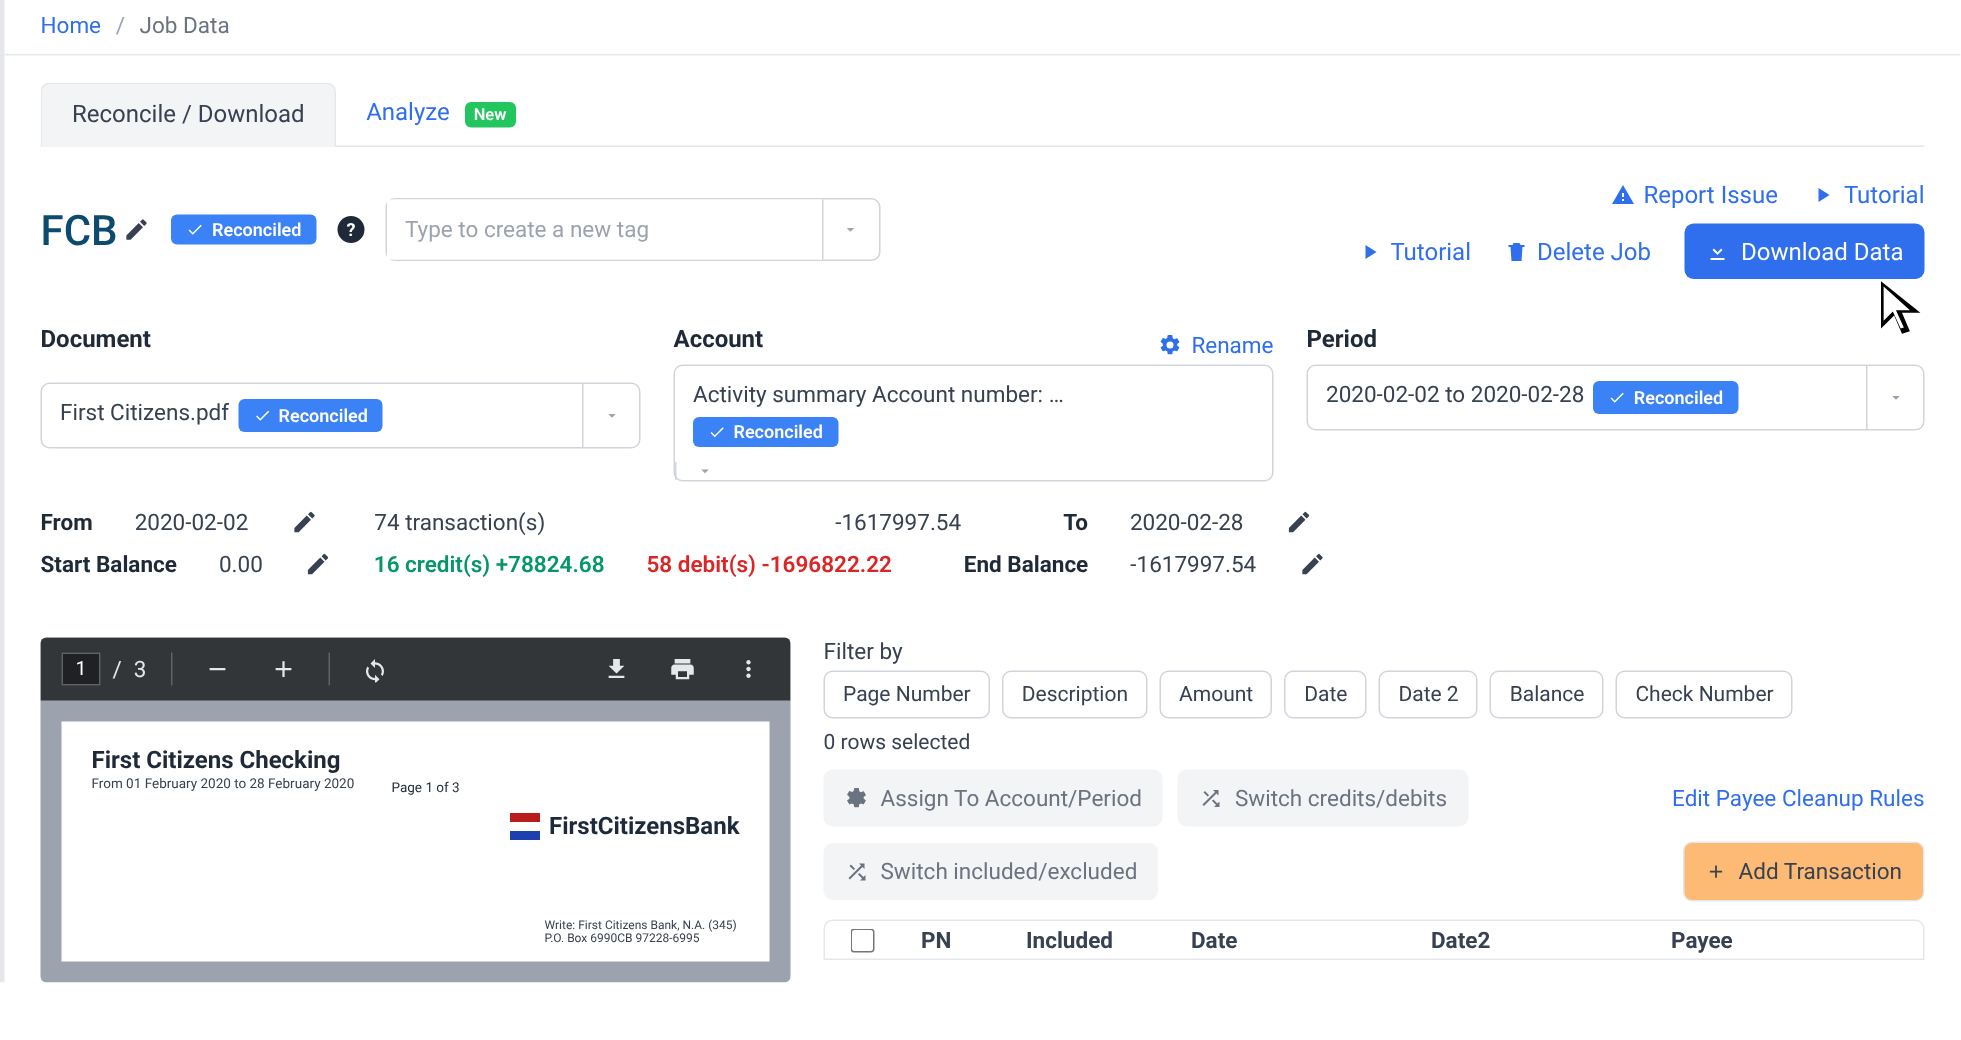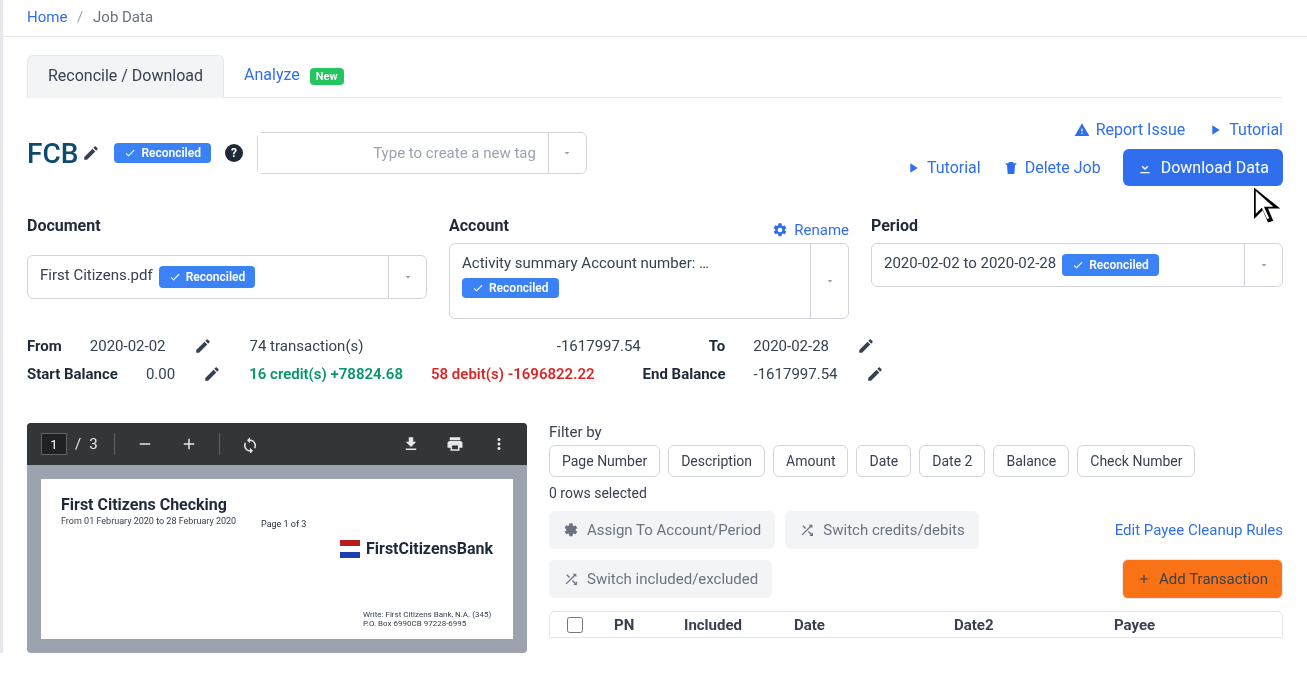--- a/index.html
+++ b/index.html
@@ -13,21 +13,21 @@
 .tab { padding: 10px 20px 12px; color: #2f6fed; cursor: pointer; font-size: 16px; }
 .tab.active { background: #f3f4f6; color: #374151; border: 1px solid #e5e7eb; border-bottom: 1px solid #f3f4f6; border-radius: 6px 6px 0 0; margin-bottom: -1px; }
 .badge-new { display: inline-block; background: #22c55e; color: #fff; font-size: 11px; padding: 2px 6px; border-radius: 4px; margin-left: 6px; font-weight: 600; }
 .toprow { display: flex; align-items: center; justify-content: space-between; margin-bottom: 30px; gap: 16px; }
 .toprow-left { display:flex; align-items:center; gap:14px; }
 .title { font-size: 28px; font-weight: 500; color: #0c4a6e; display:flex; align-items:center; gap:4px; }
 .chip { display: inline-flex; align-items:center; gap:5px; background: #3b82f6; color: #fff; font-size: 12px; padding: 3px 10px; border-radius: 4px; font-weight:600; }
 .chip svg{width:12px;height:12px;fill:#fff;}
 .help-icon { display:inline-flex; align-items:center; justify-content:center; width:18px; height:18px; border-radius:50%; background:#1f2937; color:#fff; font-size:12px; font-weight:700; }
 .tag-select { display:flex; border:1px solid #d1d5db; border-radius:6px; height:42px; width:330px; }
-.tag-select input { border:none; outline:none; flex:1; padding:0 12px; font-size:15px; color:#374151;text-align:right; }
+.tag-select input { border:none; outline:none; flex:1; padding:0 12px; font-size:15px; color:#374151; }
 .tag-select input::placeholder{color:#9ca3af;}
 .tag-select .caret { width:38px; border-left:1px solid #d1d5db; display:flex; align-items:center; justify-content:center; color:#9ca3af; }
 .toprow-right { display:flex; flex-direction:column; align-items:flex-end; gap:10px; }
 .link-row { display:flex; align-items:center; gap:22px; }
 .link { color:#2f6fed; display:inline-flex; align-items:center; gap:6px; cursor:pointer; font-size:16px; }
 .link svg { width:16px; height:16px; fill:#2f6fed; }
 .btn-primary { background:#2f6fed; color:#fff; padding:9px 14px; border-radius:6px; display:inline-flex; align-items:center; gap:8px; cursor:pointer; font-size:16px; }
 .btn-primary svg{width:16px;height:16px;fill:#fff;}
 .section-row { display:flex; gap:22px; margin-bottom:18px; }
 .field-col { display:flex; flex-direction:column; }
@@ -62,21 +62,21 @@
 .pdf-logo .flag div{flex:1;}
 .pdf-fine{position:absolute; bottom:10px; left:322px; font-size:8px; color:#374151; line-height:1.2;}
 .right-col { flex:1; }
 .filter-lbl { font-size:15px; color:#374151; margin-bottom:4px; }
 .filter-chips { display:flex; flex-wrap:wrap; gap:8px; margin-bottom:8px; }
 .filter-chip { border:1px solid #d1d5db; border-radius:6px; padding:7px 12px; font-size:14px; color:#374151; cursor:pointer; }
 .rows-sel { color:#374151; font-size:14px; margin-bottom:10px; }
 .action-row { display:flex; align-items:center; gap:10px; flex-wrap:wrap; margin-bottom:10px; }
 .btn-muted { background:#f3f4f6; color:#6b7280; padding:10px 14px; border-radius:6px; display:inline-flex; align-items:center; gap:8px; cursor:pointer; font-size:15px; }
 .btn-muted svg{width:16px;height:16px;fill:#6b7280;}
-.btn-light { background:#f97316; color:#374151; padding:10px 14px; border-radius:6px; display:inline-flex; align-items:center; gap:8px; cursor:pointer; font-size:15px; border:1px solid #e5e7eb; }
+.btn-light { background:#fdba74; color:#374151; padding:10px 14px; border-radius:6px; display:inline-flex; align-items:center; gap:8px; cursor:pointer; font-size:15px; border:1px solid #e5e7eb; }
 .btn-light svg{width:14px;height:14px;fill:#374151;}
 .link-plain { color:#2f6fed; margin-left:auto; cursor:pointer; }
 .table-head { border:1px solid #e5e7eb; border-radius:6px 6px 0 0; margin-top:12px; display:flex; align-items:center; height:27px; color:#374151; font-weight:700; font-size:15px; }
 .th { padding:0 14px; display:flex; align-items:center; height:100%; }
 .th.cb { width:50px; justify-content:center; }
 .th input[type=checkbox]{width:16px;height:16px;}
 .cursor-svg { position:absolute; width:42px; height:52px; pointer-events:none; }
 </style>
 </head>
 <body>
@@ -189,21 +189,21 @@
       <div class="field-col" style="width:400px;">
         <div class="field-label-row">
           <div class="field-label">Account</div>
           <span class="link" style="font-size:15px;">
             <svg viewBox="0 0 24 24">
                 <path d="M19.14 12.94a7.49 7.49 0 0 0 .05-.94 7.49 7.49 0 0 0-.05-.94l2.03-1.58a.5.5 0 0 0 .12-.64l-1.92-3.32a.5.5 0 0 0-.61-.22l-2.39.96a7.03 7.03 0 0 0-1.62-.94l-.36-2.54A.5.5 0 0 0 13.9 2h-3.84a.5.5 0 0 0-.49.42l-.36 2.54c-.58.24-1.12.55-1.62.94l-2.39-.96a.5.5 0 0 0-.61.22L2.67 8.48a.5.5 0 0 0 .12.64l2.03 1.58c-.03.31-.05.63-.05.94s.2.63.5.94L2.79 14.16a.5.5 0 0 0-.12.64l1.92 3.32c.14.24.43.34.61.22l2.39-.96c.5.39 1.04.7 1.62.94l.36 2.54c.4.24.25.42.49.42h3.84c.24 0 .45-.18.49-.42l.36-2.54c.58-.24 1.12-.55 1.62-.94l2.39.96c.18.12.47.02.61-.22l1.92-3.32a.5.5 0 0 0-.12-.64l-2.03-1.58zM12 15.5A3.5 3.5 0 1 1 12 8.5a3.5 3.5 0 0 1 0 7z"></path>
               </svg>
             <span>Rename</span>
           </span>
         </div>
-        <div class="select-box" style="min-height:76px;">
+        <div class="select-box" style="min-height:76px;flex-direction:column;">
           <div class="select-body" style="align-items:flex-start; flex-direction:column;">
             <span class="text">Activity summary Account number: …</span>
             <span class="chip">
               <svg viewBox="0 0 24 24">
                   <path d="M9 16.2 4.8 12l-1.4 1.4L9 19 21 7l-1.4-1.4z"></path>
                 </svg>
               <span>Reconciled</span>
             </span>
           </div>
           <div class="caret-sec">

